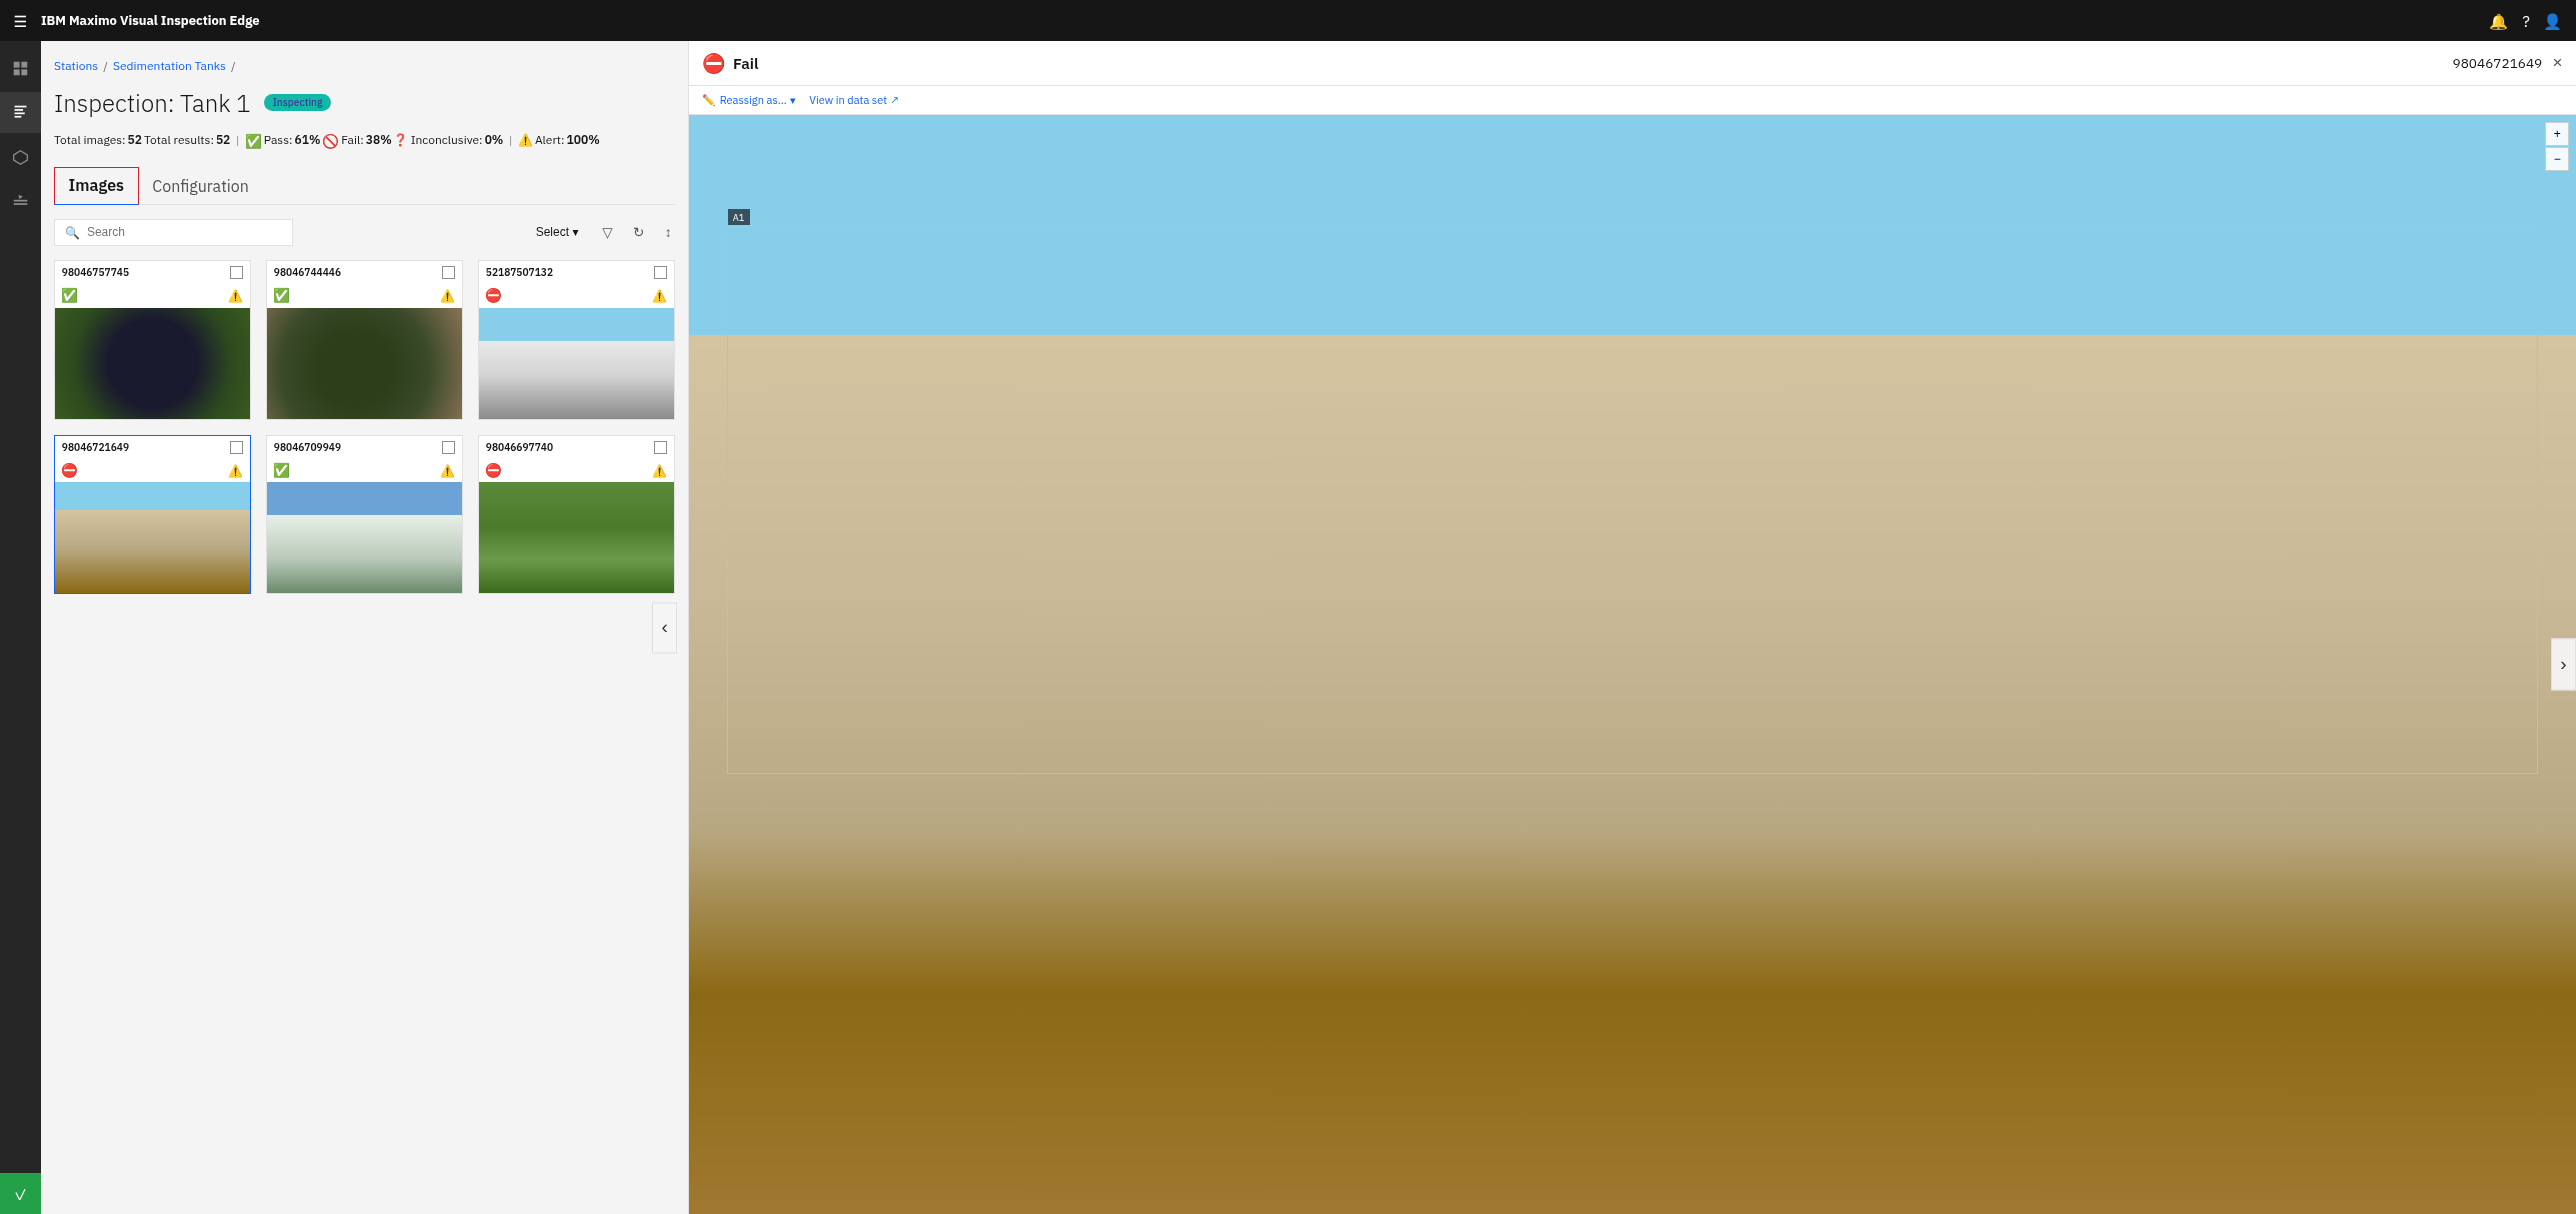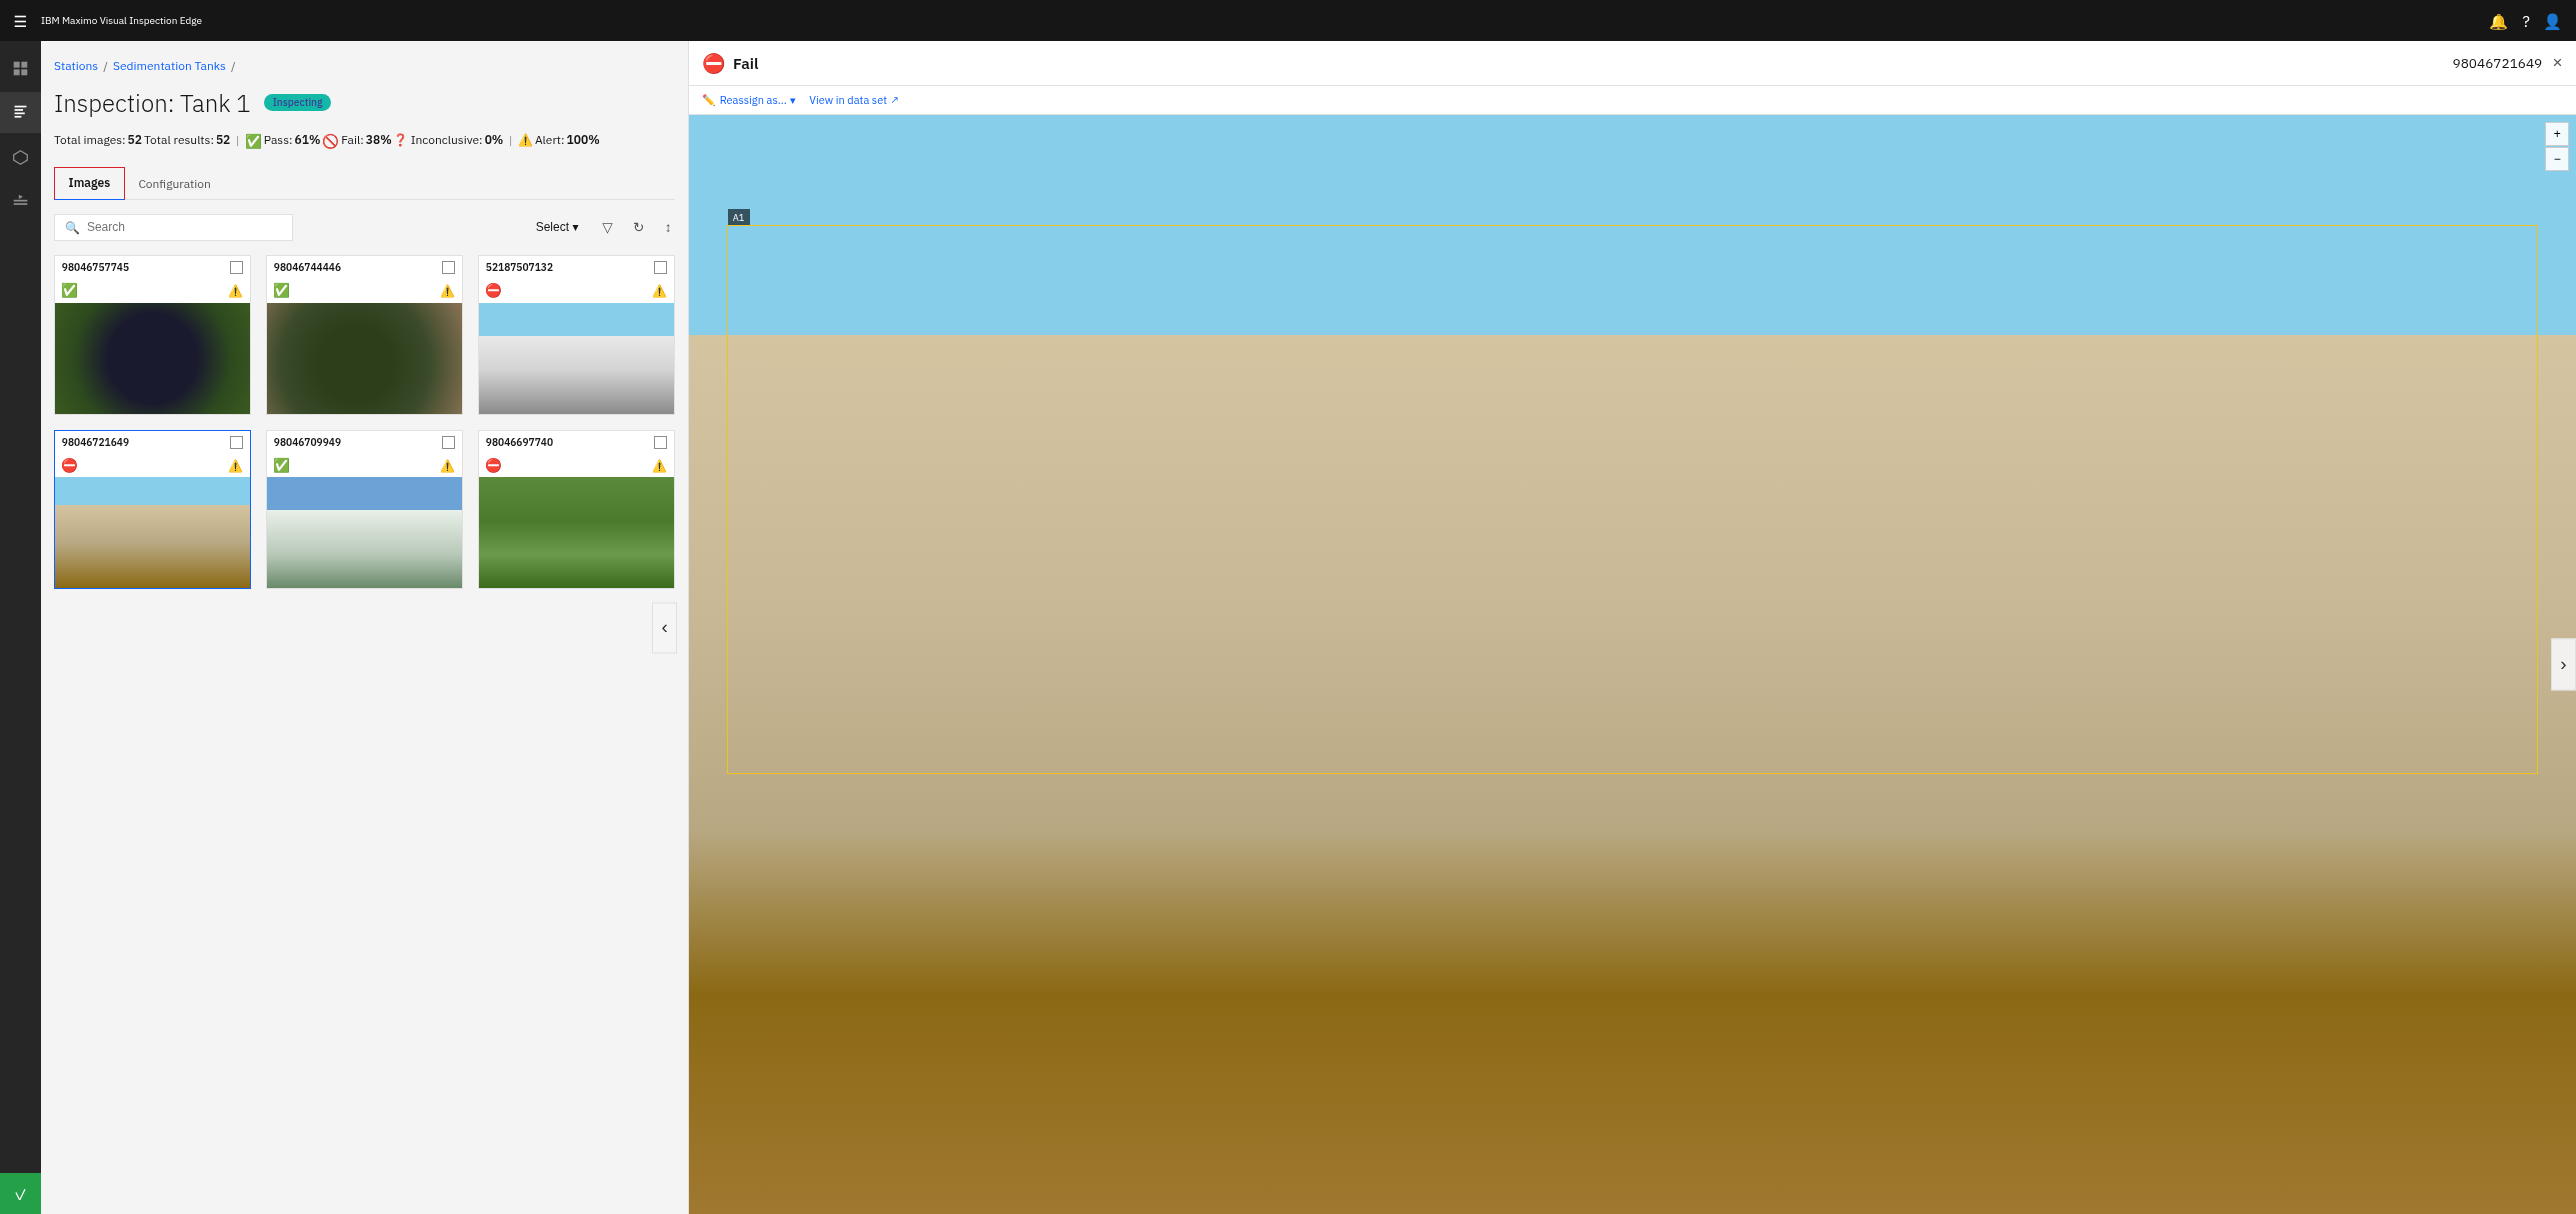--- a/index.html
+++ b/index.html
@@ -9,21 +9,21 @@
     .topnav {
       background: #161616;
       color: #fff;
       height: 41px;
       display: flex;
       align-items: center;
       padding: 0 13.6px;
       gap: 13.6px;
     }
     .topnav-hamburger { font-size: 15.3px; cursor: pointer; color: #fff; }
-    .topnav-title { font-size: 10px; color: #fff; font-weight: 400; flex: 1; }
+    .topnav-title { font-size: 13px; color: #fff; font-weight: 700; flex: 1; }
     .topnav-icons { display: flex; align-items: center; gap: 13.6px; }
     .topnav-icon { color: #fff; font-size: 15.3px; cursor: pointer; }
 
     
     .layout { display: flex; height: calc(100vh - 41px); }
     .sidebar {
       width: 41px;
       background: #262626;
       display: flex;
       flex-direction: column;
@@ -92,21 +92,21 @@
 
     
     .tabs-row {
       display: flex;
       border-bottom: 0.9px solid #e0e0e0;
       margin-bottom: 13.6px;
     }
     .tab {
       padding: 8.5px 13.6px;
       cursor: pointer;
-      font-size: 12px;
+      font-size: 16px;
       color: #525252;
       border-bottom: 1.7px solid transparent;
       margin-bottom: -0.9px;
     }
 
     
     .toolbar-row {
       display: flex;
       align-items: center;
       justify-content: space-between;

